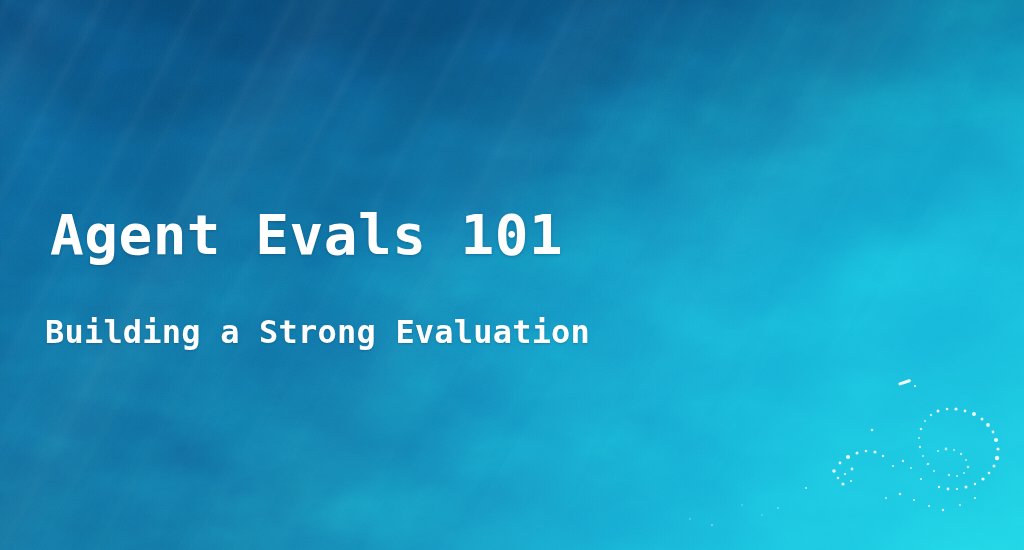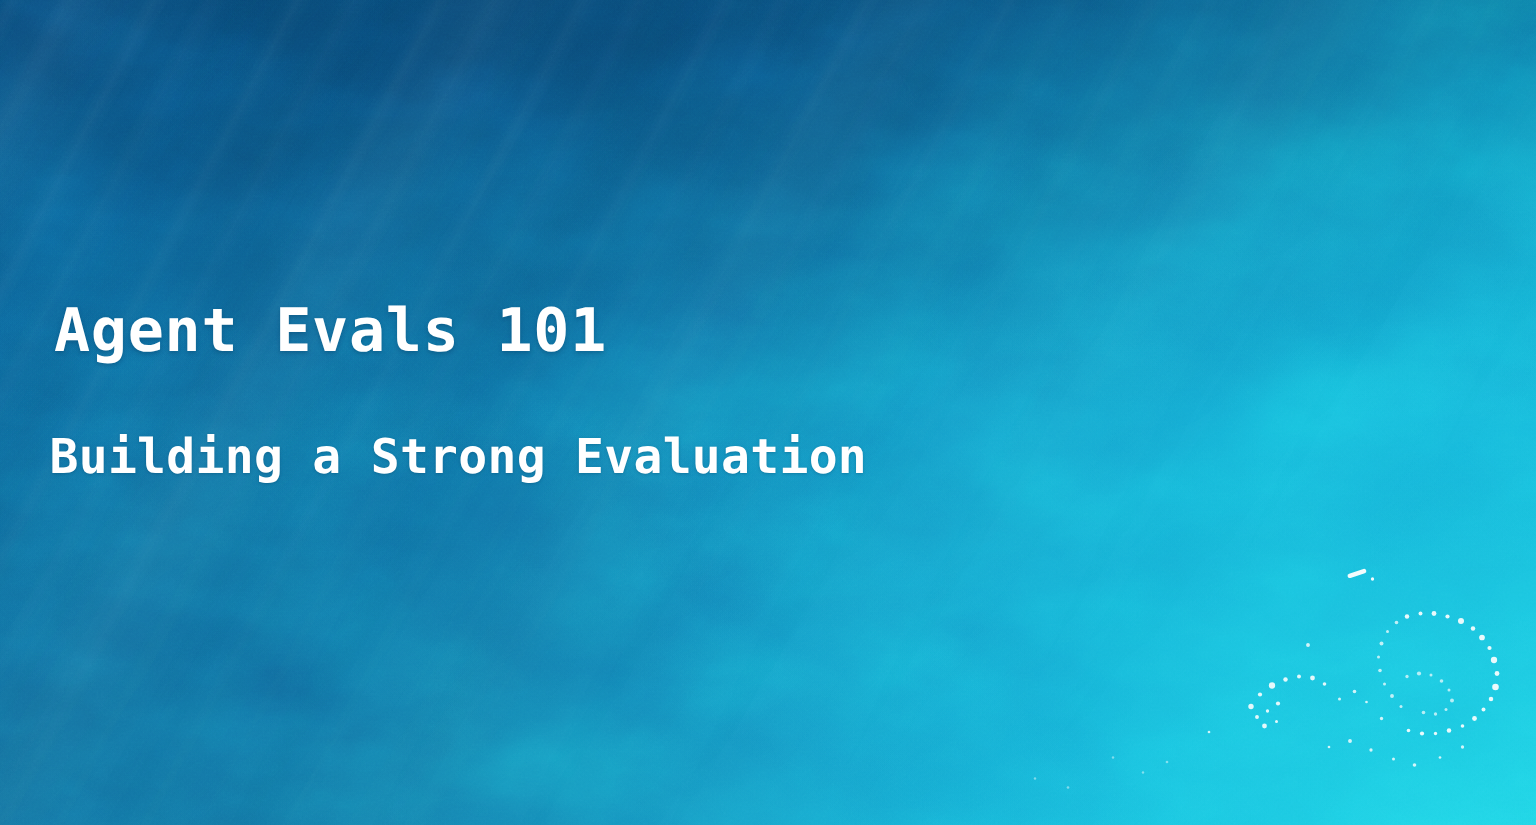--- a/index.html
+++ b/index.html
@@ -152,33 +152,33 @@
   
 
   .content {
     position: absolute;
     left: 33px;
     top: 185px;
     z-index: 20;
   }
 
   .headline {
-    margin: 3px;
+    margin: 17px;
     font-family: "DejaVu Sans Mono", monospace;
     font-weight: bold;
-    font-size: 40px;
+    font-size: 56px;
     line-height: 66px;
     letter-spacing: 0.5px;
     color: #ffffff;
     white-space: nowrap;
     text-shadow: 0 1px 3px rgba(4, 44, 78, 0.30);
   }
 
   .subhead {
-    margin: 0;
+    margin: 12px;
     padding-top: 22px;
     font-family: "DejaVu Sans Mono", monospace;
     font-weight: bold;
     font-size: 32px;
     line-height: 50px;
     letter-spacing: 0.2px;
     color: #ffffff;
     white-space: nowrap;
     text-shadow: 0 1px 2px rgba(4, 44, 78, 0.26);
   }

